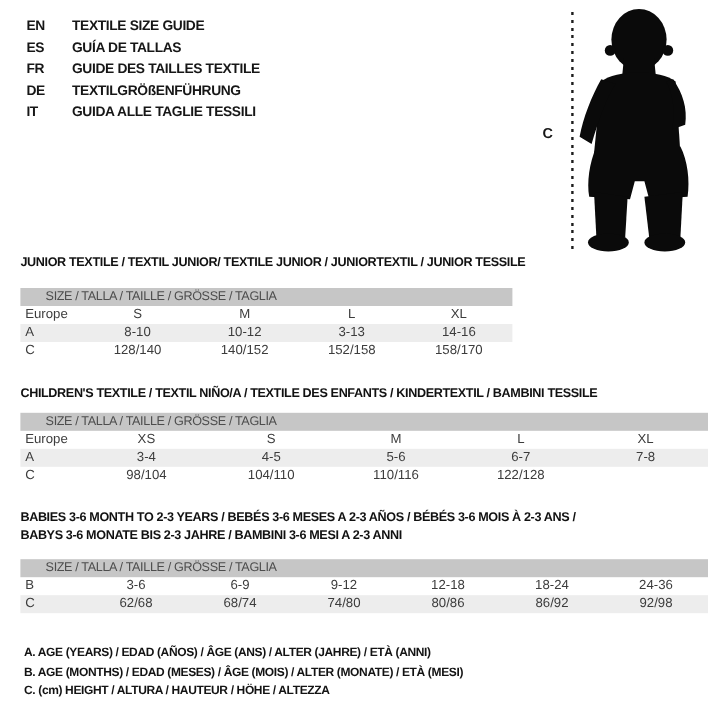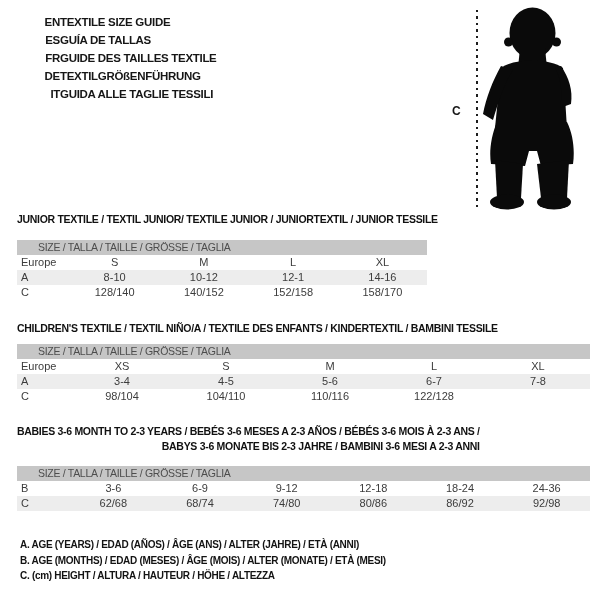--- a/index.html
+++ b/index.html
@@ -3,37 +3,37 @@
 <meta charset="utf-8">
 <style>
   html,body{margin:0;padding:0;background:#fff;}
   .canvas{
     position:relative;width:600px;height:600px;background:#ffffff;overflow:hidden;
     font-family:"Liberation Sans","DejaVu Sans",sans-serif;color:#1c1c1c;
   }
 
   
   .lang-block{position:absolute;left:22px;top:13px;}
-  .lang-row{display:flex;height:18px;line-height:18px;text-align:right;}
+  .lang-row{display:flex;height:18px;line-height:18px;}
   .lang-code{width:38px;font-weight:bold;font-size:11.5px;letter-spacing:-0.3px;color:#161616;}
   .lang-title{font-weight:bold;font-size:11.5px;letter-spacing:-0.3px;color:#161616;white-space:nowrap;}
 
   
   .c-label{position:absolute;left:452px;top:104px;font-weight:bold;font-size:12px;color:#161616;}
   .dotted-line{
     position:absolute;left:476px;top:10px;width:2px;height:198px;
     background:repeating-linear-gradient(to bottom,#1d1d1d 0 2.5px,transparent 2.5px 6.5px);
   }
   .baby-svg{position:absolute;left:481px;top:6px;}
 
   
   .sec-title{position:absolute;left:17px;font-weight:bold;font-size:10.5px;letter-spacing:-0.3px;color:#111;white-space:nowrap;}
   .t-junior-title{top:213px;}
   .t-children-title{top:322px;}
-  .t-babies-title{top:424px;line-height:14.5px;text-align:right;}
+  .t-babies-title{top:424px;line-height:14.5px;}
 
   
   .sizes-table{position:absolute;left:17px;font-size:11px;color:#3c3c3c;}
   .t-junior{top:240px;width:410px;}
   .t-children{top:344px;width:573px;}
   .t-babies{top:466px;width:573px;}
   .thead{
     background:#c6c6c6;height:15px;line-height:15px;padding-left:21px;
     font-size:10.5px;letter-spacing:-0.3px;color:#4d4d4d;
   }
@@ -101,21 +101,21 @@
       <span>Europe</span>
       <span>S</span>
       <span>M</span>
       <span>L</span>
       <span>XL</span>
     </div>
     <div class="trow g5 row-alt">
       <span>A</span>
       <span>8-10</span>
       <span>10-12</span>
-      <span>12-1</span>
+      <span>3-13</span>
       <span>14-16</span>
     </div>
     <div class="trow g5">
       <span>C</span>
       <span>128/140</span>
       <span>140/152</span>
       <span>152/158</span>
       <span>158/170</span>
     </div>
   </div>

